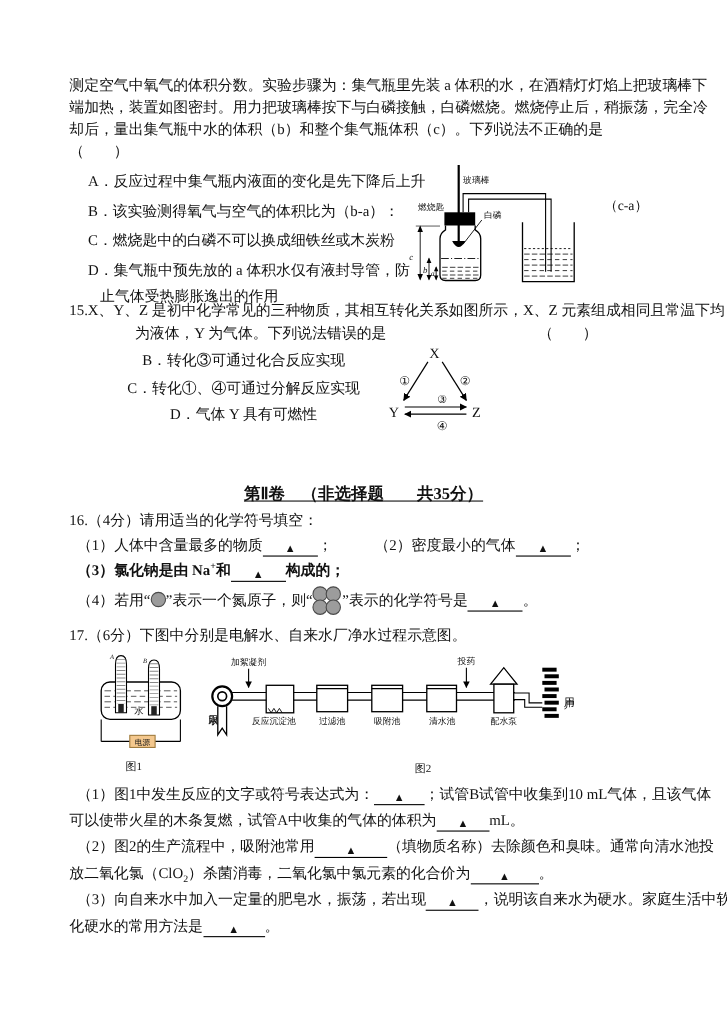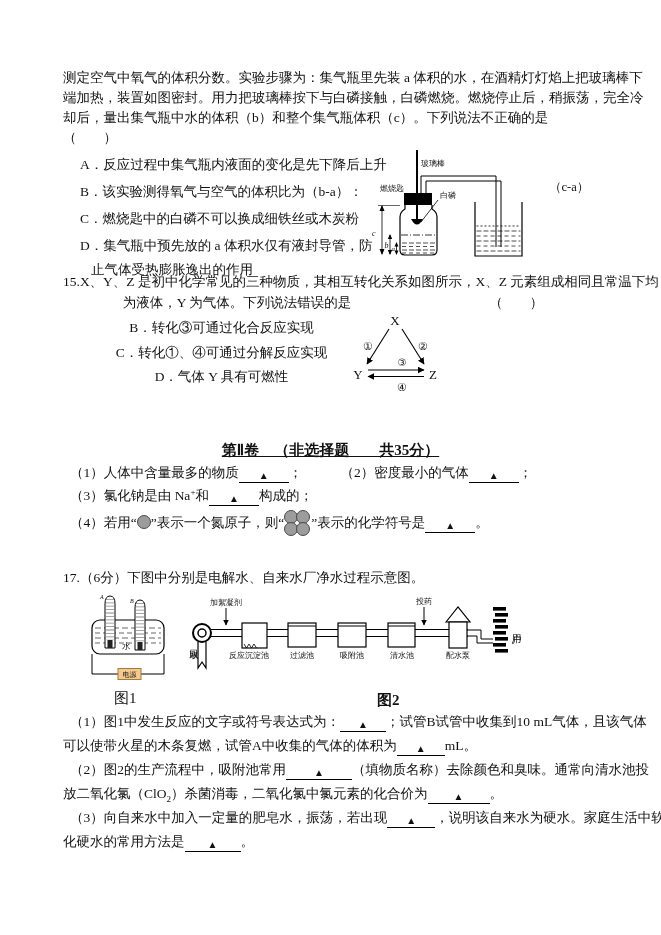--- a/index.html
+++ b/index.html
@@ -20,21 +20,21 @@
   .atom{display:inline-block;width:12px;height:12px;border-radius:50%;background:#9c9c9c;
         border:1px solid #4a4a4a;vertical-align:-2px;}
   .cluster{display:inline-block;width:27px;height:26px;position:relative;vertical-align:-9px;}
   .cluster i{position:absolute;width:12px;height:12px;border-radius:50%;background:#9c9c9c;
         border:1px solid #4a4a4a;}
   .c1{left:0;top:0}.c2{left:12px;top:0}.c3{left:0;top:12px}.c4{left:12px;top:12px}
   .q16line{line-height:23px;white-space:nowrap;}
   .q16i1{display:inline-block;width:267px;}
   .q17line{line-height:24px;white-space:nowrap;}
   .ind{padding-left:7px;}
-  .caption{position:absolute;font-size:15px;}
+  .caption{position:absolute;font-size:10px;}
   .vlabel{position:absolute;writing-mode:vertical-rl;text-orientation:upright;
           font-size:9px;line-height:10px;letter-spacing:0px;}
   svg text{font-family:"Liberation Serif",serif;fill:#111;}
 </style>
 </head>
 <body>
 
 <div class="page">
 
   <div class="blk" style="top:68px;">
@@ -126,29 +126,30 @@
     <line x1="78" y1="64.5" x2="22" y2="64.5" stroke="#000" stroke-width="1.1" marker-end="url(#ah)"></line>
     <text x="22" y="38" font-size="11" text-anchor="middle">①</text>
     <text x="77" y="38" font-size="11" text-anchor="middle">②</text>
     <text x="56" y="54" font-size="10" text-anchor="middle">③</text>
     <text x="56" y="79" font-size="11" text-anchor="middle">④</text>
   </svg>
 
   <div class="sec" style="top:440px;text-decoration:underline;">第Ⅱ卷　（非选择题　　共35分）</div>
 
   <div class="blk" style="top:461px;">
+    <div class="q16line">16.（4分）请用适当的化学符号填空：</div>
     <div class="q16line" style="padding-left:7px;">
       <span class="q16i1">
         <span>（1）人体中含量最多的物质</span><span class="bl" style="width:46px;"><span class="tri">▲</span></span><span>；</span>
       </span>
       <span>
         <span>（2）密度最小的气体</span><span class="bl" style="width:46px;"><span class="tri">▲</span></span><span>；</span>
       </span>
     </div>
-    <div class="q16line" style="padding-left:7px;">
+    <div class="q16line" style="padding-left:7px;font-weight:bold;">
       <span>（3）氯化钠是由 Na</span><span class="sup">+</span><span>和</span><span class="bl" style="width:46px;"><span class="tri">▲</span></span><span>构成的；</span>
     </div>
     <div class="q16line" style="line-height:32px;padding-left:7px;">
       <span>（4）若用“</span><span class="atom"></span><span>”表示一个氮原子，则“</span><span class="cluster"><i class="c1"></i><i class="c2"></i><i class="c3"></i><i class="c4"></i></span><span>”表示的化学符号是</span><span class="bl" style="width:46px;"><span class="tri">▲</span></span><span>。</span>
     </div>
   </div>
 
   <div class="blk" style="top:568px;">
     <div class="ln">17.（6分）下图中分别是电解水、自来水厂净水过程示意图。</div>
   </div>
@@ -230,21 +231,21 @@
     <rect x="307" y="20" width="13" height="3.6" fill="#000"></rect>
     <rect x="305" y="26" width="13" height="3.6" fill="#000"></rect>
     <rect x="307" y="32" width="13" height="3.6" fill="#000"></rect>
     <rect x="305" y="38" width="13" height="3.6" fill="#000"></rect>
     <rect x="307" y="44" width="13" height="3.6" fill="#000"></rect>
     <rect x="305" y="50" width="13" height="3.6" fill="#000"></rect>
     <rect x="307" y="56" width="13" height="3.6" fill="#000"></rect>
   </svg>
   <div class="vlabel" style="left:189px;top:643px;">取水口</div>
   <div class="vlabel" style="left:511px;top:626px;font-size:10px;">用户</div>
-  <div class="caption" style="left:377px;top:690px;font-weight:bold;">图2</div>
+  <div class="caption" style="left:377px;top:690px;">图2</div>
 
   <div class="blk" style="top:710px;">
     <div class="q17line ind">
       <span>（1）图1中发生反应的文字或符号表达式为：</span><span class="bl" style="width:42px;"><span class="tri">▲</span></span><span>；试管B试管中收集到10 mL气体，且该气体</span>
     </div>
     <div class="q17line">
       <span>可以使带火星的木条复燃，试管A中收集的气体的体积为</span><span class="bl" style="width:44px;"><span class="tri">▲</span></span><span>mL。</span>
     </div>
     <div class="q17line ind">
       <span>（2）图2的生产流程中，吸附池常用</span><span class="bl" style="width:62px;"><span class="tri">▲</span></span><span>（填物质名称）去除颜色和臭味。通常向清水池投</span>

